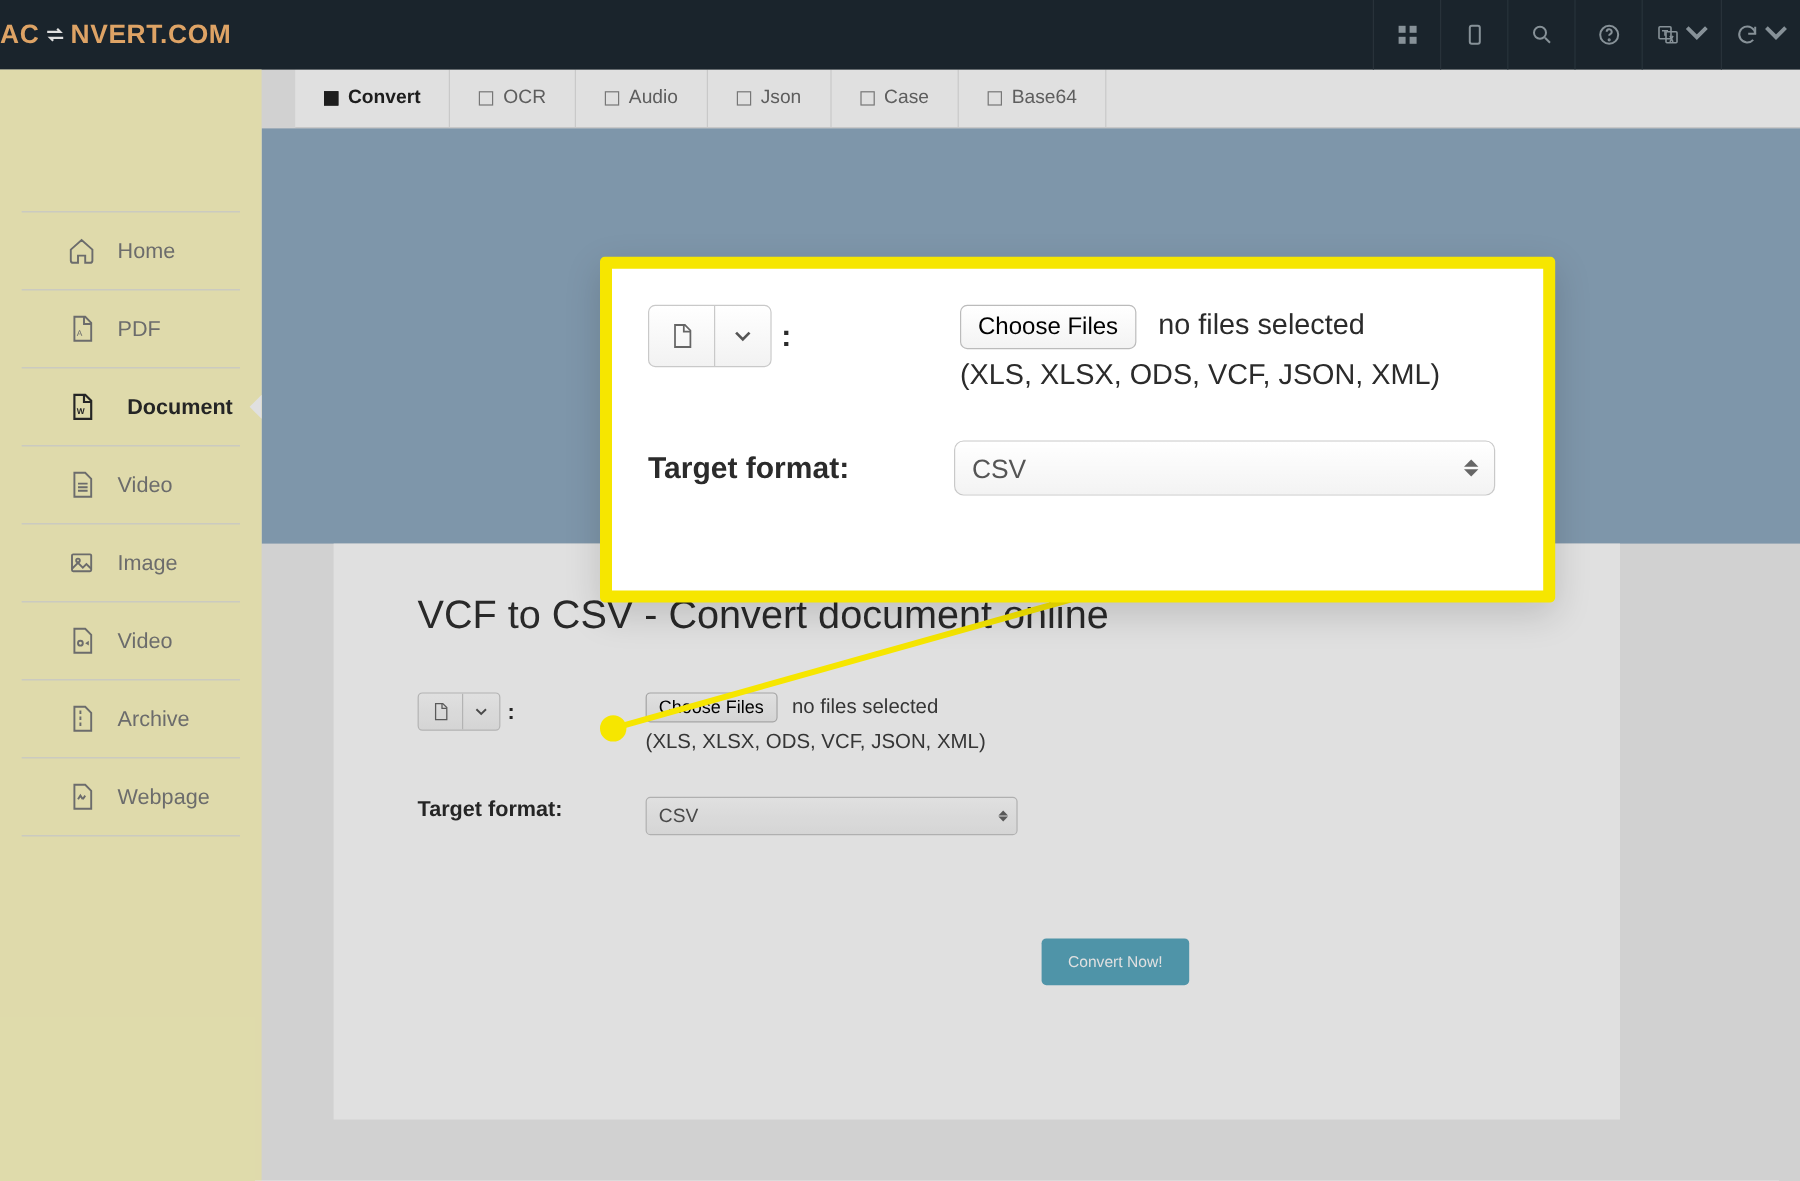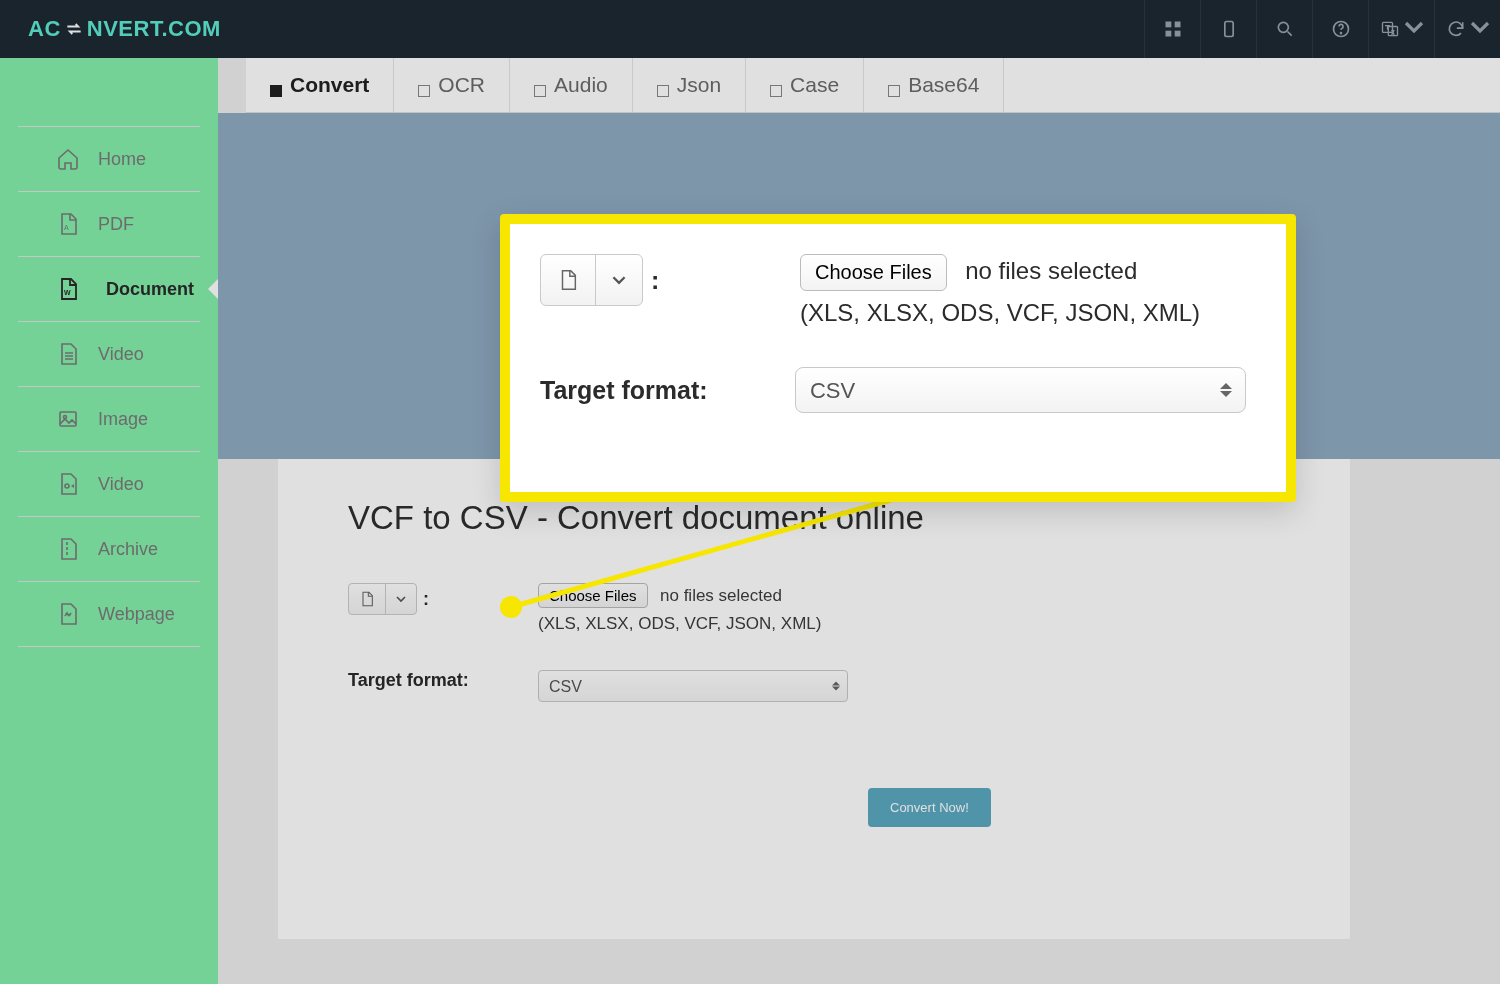--- a/index.html
+++ b/index.html
@@ -31,22 +31,21 @@
     color: #fff;
     z-index: 10;
   }
   .brand {
     display: flex;
     align-items: center;
     gap: 3px;
     font-size: 22px;
     font-weight: 700;
     letter-spacing: 0.5px;
-    padding-left: 28px;
-    color: #5eead4;
+    color: #fdba74;
   }
   .brand-swap-icon { display:inline-flex; }
   .topbar-right {
     margin-left: auto;
     display: flex;
     height: 100%;
   }
   .topbar-btn {
     width: 56px;
     height: 100%;
@@ -58,22 +57,22 @@
     color: #9aa6ad;
   }
   .topbar-btn svg { width: 20px; height: 20px; }
   .topbar-btn .caret { margin-left: 4px; }
 
   
   .sidebar {
     position: absolute;
     top: 58px; left: 0; bottom: 0;
     width: 218px;
-    background: #86efac;
-    padding-top: 68px;
+    background: #fef9c3;
+    padding-top: 118px;
     z-index: 10;
   }
   .sidebar-item {
     display: flex;
     align-items: center;
     padding: 20px 10px 20px 38px;
     border-bottom: 1px solid #e2e2e2;
     color: #7b7b7b;
     cursor: pointer;
     font-size: 18px;
@@ -103,24 +102,24 @@
   .tabs {
     display: flex;
     background: #fff;
     border-bottom: 1px solid #ddd;
     margin-left: 28px;
   }
   .tab {
     padding: 15px 24px;
     border-right: 1px solid #e5e5e5;
     color: #6b6b6b;
-    font-size: 21px;
+    font-size: 16px;
     cursor: pointer;
     display: flex;
-    align-items: flex-end;
+    align-items: center;
     gap: 8px;
   }
   .tab.active { color: #222; font-weight: 700; }
   .tab-sq {
     width: 12px; height: 12px; border: 1.5px solid #888;
     display:inline-block;
   }
   .tab.active .tab-sq { background:#222; border-color:#222; }
 
   .hero {

